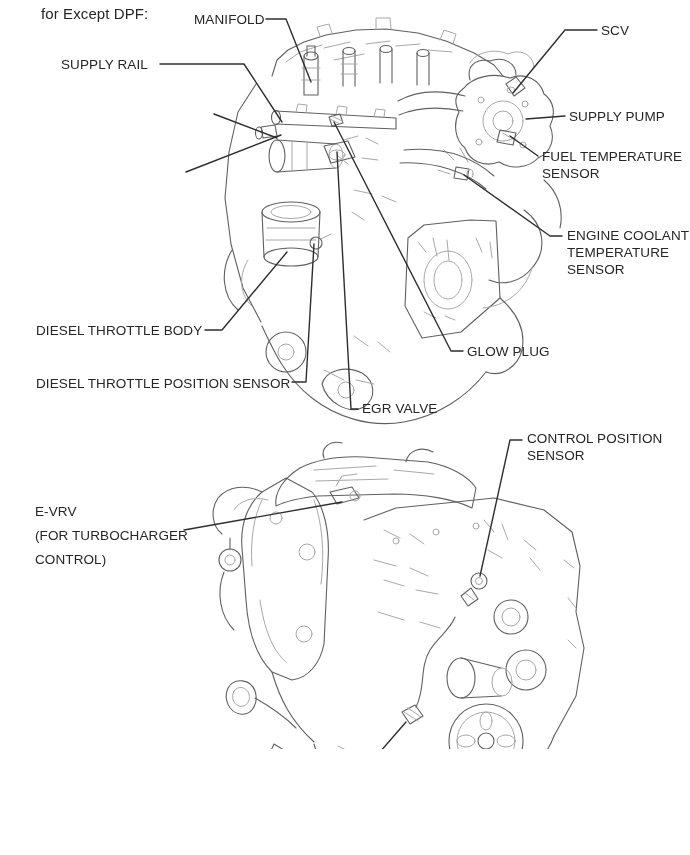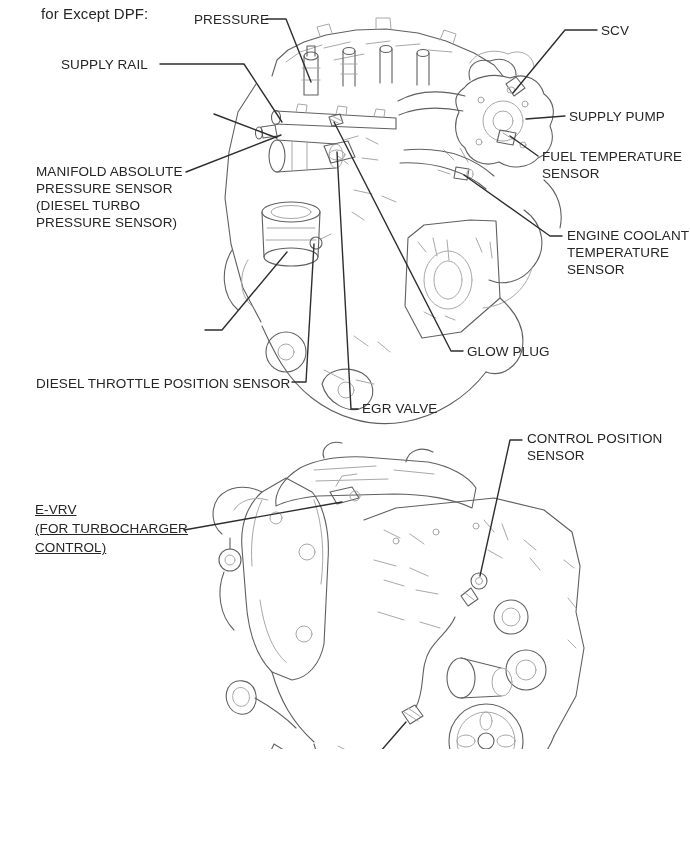--- a/index.html
+++ b/index.html
@@ -20,21 +20,21 @@
   }
   .art{position:absolute;left:0;top:0;}
   .callout{
     position:absolute;
     font-size:13.5px;
     line-height:17px;
     letter-spacing:0.1px;
     color:var(--c-text);
     white-space:pre-line;
   }
-  .callout.wide-lh{line-height:19px;text-decoration:underline;}
+  .callout.wide-lh{line-height:24px;}
   .page-title{
     position:absolute;
     font-size:15px;
     color:var(--c-text);
     letter-spacing:0.1px;
   }
   .leader{fill:none;stroke:var(--c-leader);stroke-width:1.4;stroke-linejoin:round;stroke-linecap:round;}
   .ad{fill:none;stroke:var(--c-art-dark);stroke-width:1.1;stroke-linecap:round;stroke-linejoin:round;}
   .al{fill:none;stroke:var(--c-art-light);stroke-width:1;stroke-linecap:round;stroke-linejoin:round;}
 </style>
@@ -213,26 +213,23 @@
       <polyline class="leader" points="439,351 427,351 310,122"></polyline>
       <polyline class="leader" points="334,409 327,409 313,152"></polyline>
       <polyline class="leader" points="498,440 486,440 456,576"></polyline>
       <polyline class="leader" points="160,530 318,502"></polyline>
       <polyline class="leader" points="283,813 303,813 382,722"></polyline>
     </g>
   </svg>
 
   <div class="page-title" style="left:17px;top:5px">for Except DPF:</div>
 
-  <div class="callout" style="left:170px;top:11px">PRESSURE</div>
+  <div class="callout" style="left:170px;top:11px">MANIFOLD</div>
   <div class="callout" style="left:37px;top:56px">SUPPLY RAIL</div>
-  <div class="callout" style="left:12px;top:163px">MANIFOLD ABSOLUTE
-PRESSURE SENSOR
-(DIESEL TURBO
-PRESSURE SENSOR)</div>
+  <div class="callout" style="left:12px;top:322px">DIESEL THROTTLE BODY</div>
   <div class="callout" style="left:12px;top:375px">DIESEL THROTTLE POSITION SENSOR</div>
   <div class="callout" style="left:577px;top:22px">SCV</div>
   <div class="callout" style="left:545px;top:108px">SUPPLY PUMP</div>
   <div class="callout" style="left:518px;top:148px">FUEL TEMPERATURE
 SENSOR</div>
   <div class="callout" style="left:543px;top:227px">ENGINE COOLANT
 TEMPERATURE
 SENSOR</div>
   <div class="callout" style="left:443px;top:343px">GLOW PLUG</div>
   <div class="callout" style="left:338px;top:400px">EGR VALVE</div>

